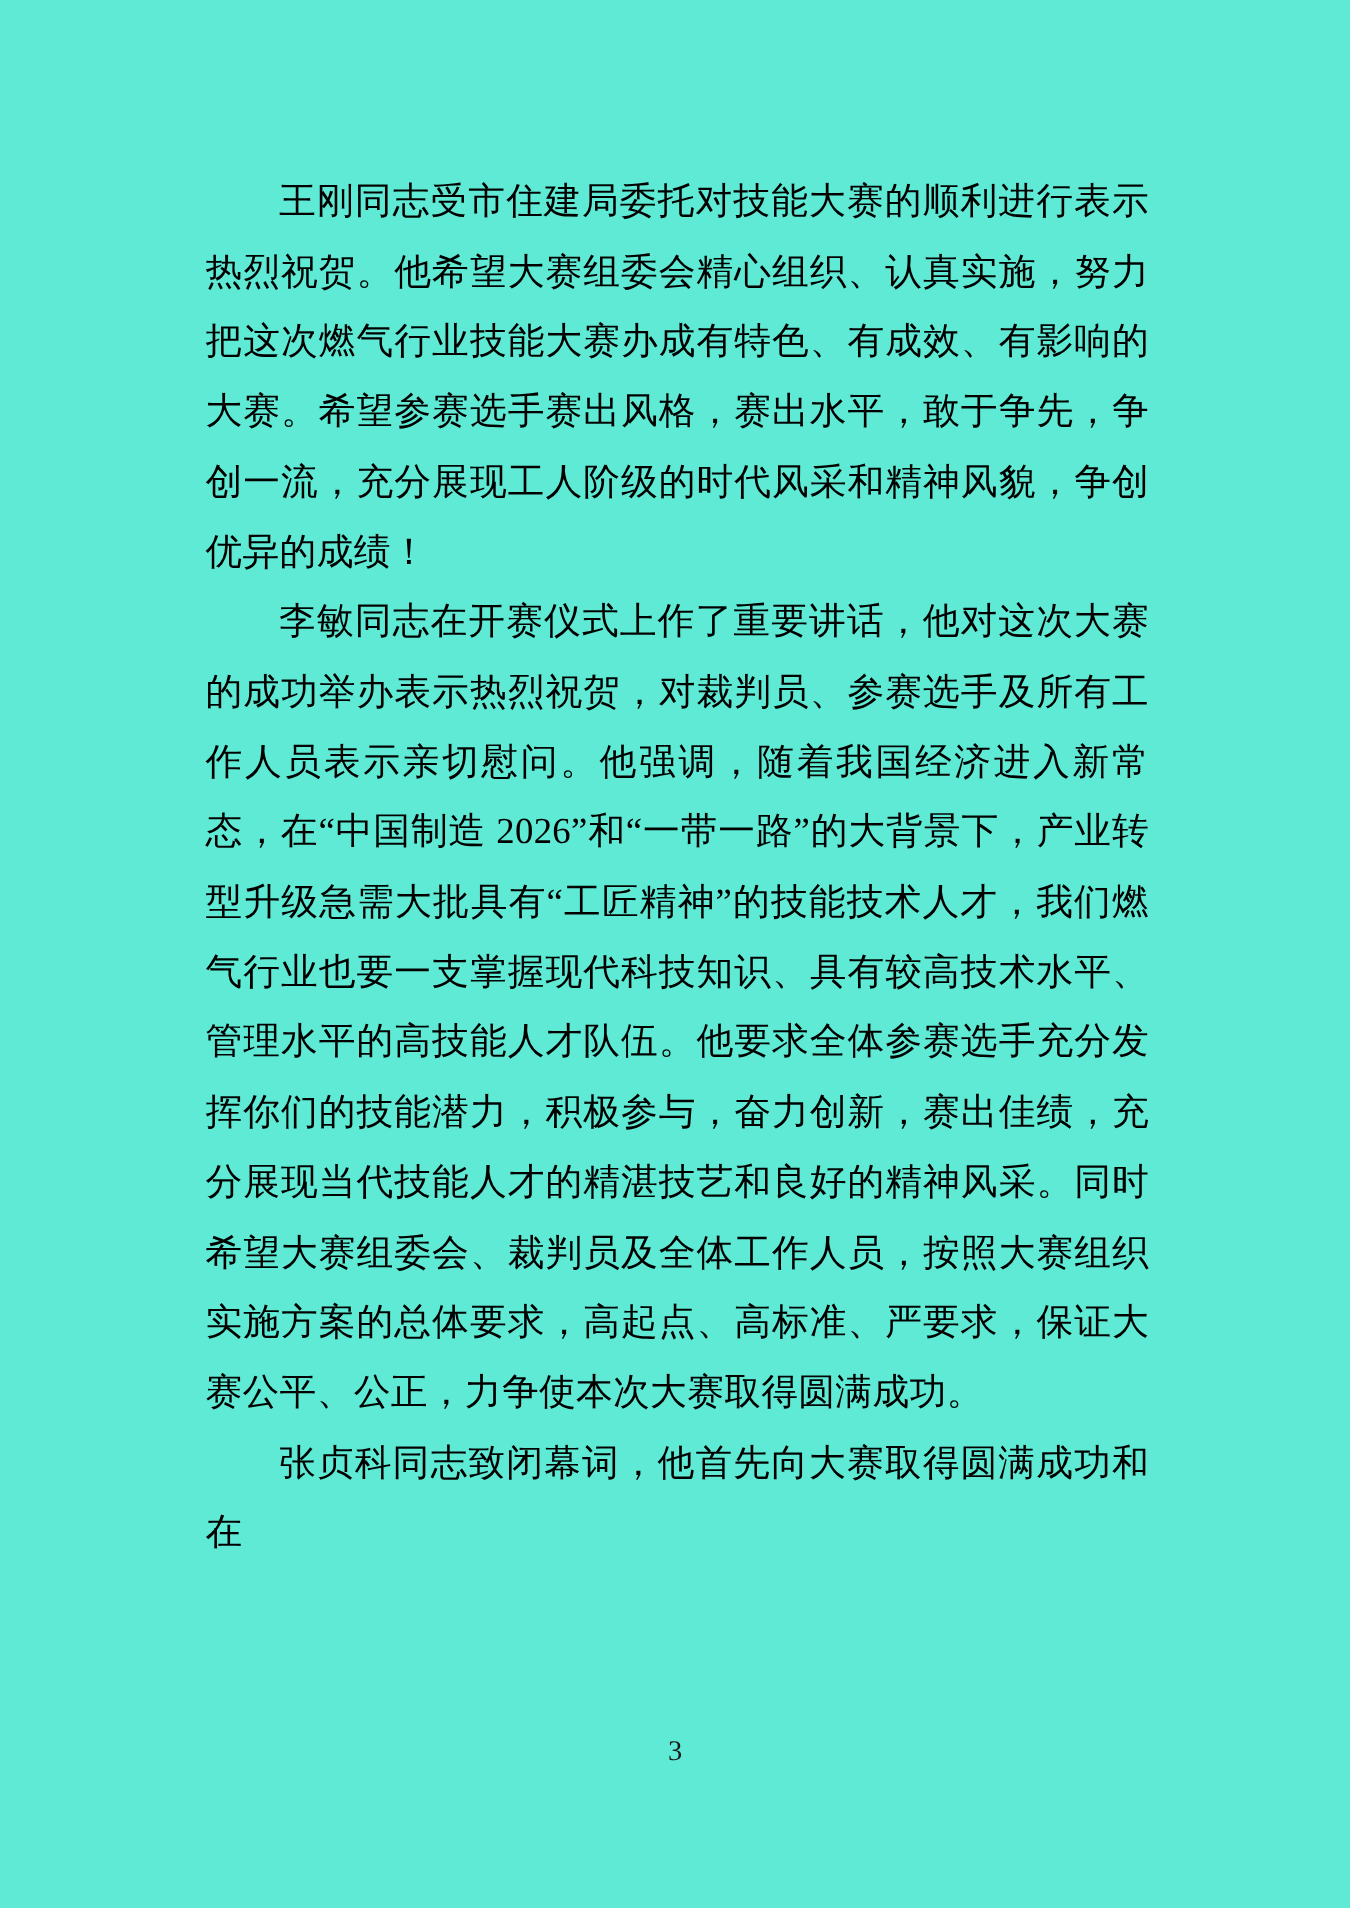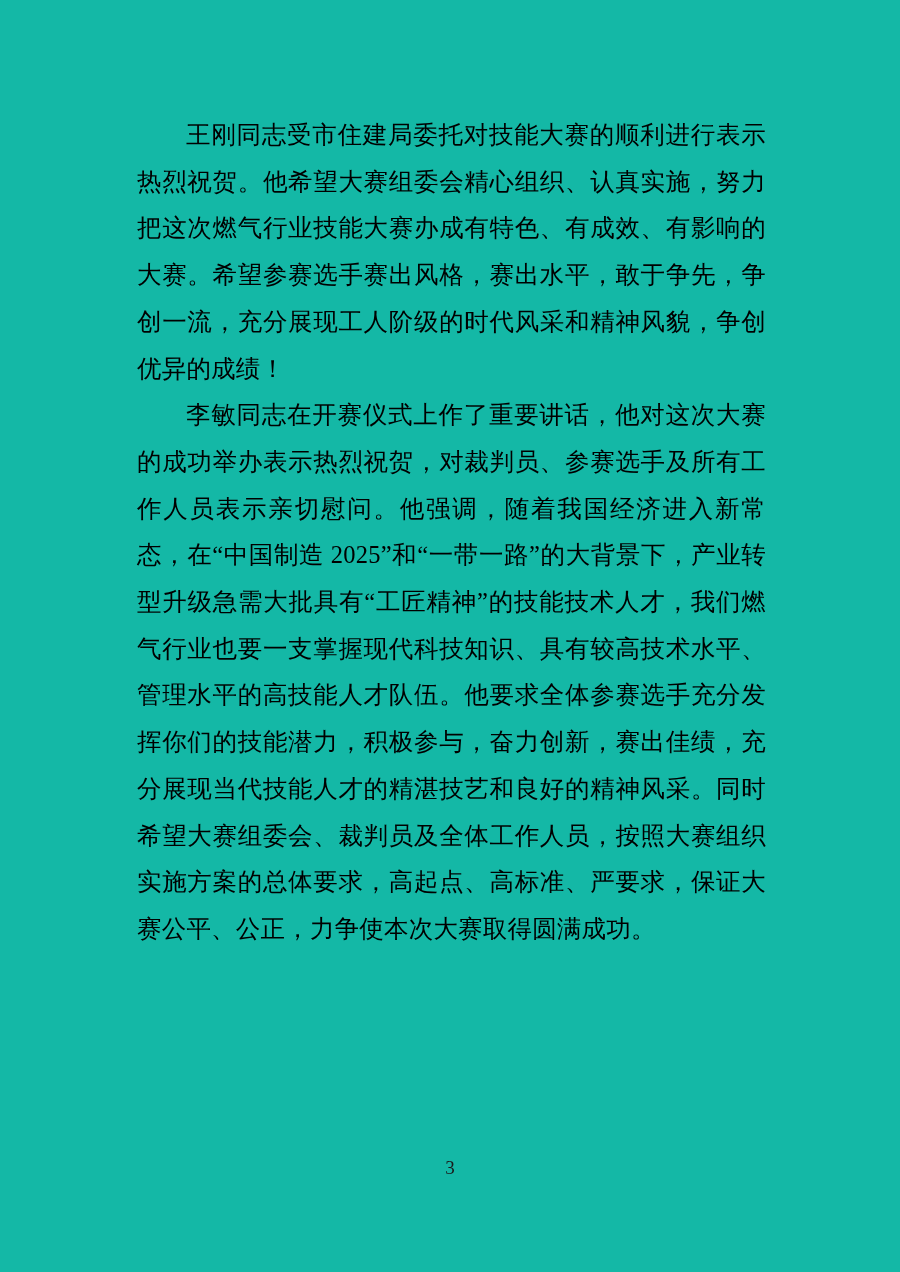--- a/index.html
+++ b/index.html
@@ -4,21 +4,21 @@
   <style>
     html, body {
       margin: 0;
       padding: 0;
       background: #ffffff;
     }
     .page {
       position: relative;
       width: 900px;
       height: 1272px;
-      background: #14b8a6;
+      background: #5eead4;
       overflow: hidden;
       font-family: "Liberation Serif", "DejaVu Serif", serif;
       color: #000000;
     }
     .doc-body {
       position: absolute;
       left: 137px;
       top: 112px;
       width: 629px;
       font-size: 24.5px;
@@ -42,16 +42,17 @@
       line-height: 24px;
       color: #1a1a1a;
     }
   </style>
 </head>
 <body>
 
 <div class="page">
   <div class="doc-body">
     <p>王刚同志受市住建局委托对技能大赛的顺利进行表示热烈祝贺。他希望大赛组委会精心组织、认真实施，努力把这次燃气行业技能大赛办成有特色、有成效、有影响的大赛。希望参赛选手赛出风格，赛出水平，敢于争先，争创一流，充分展现工人阶级的时代风采和精神风貌，争创优异的成绩！</p>
-    <p>李敏同志在开赛仪式上作了重要讲话，他对这次大赛的成功举办表示热烈祝贺，对裁判员、参赛选手及所有工作人员表示亲切慰问。他强调，随着我国经济进入新常态，在“中国制造 2025”和“一带一路”的大背景下，产业转型升级急需大批具有“工匠精神”的技能技术人才，我们燃气行业也要一支掌握现代科技知识、具有较高技术水平、管理水平的高技能人才队伍。他要求全体参赛选手充分发挥你们的技能潜力，积极参与，奋力创新，赛出佳绩，充分展现当代技能人才的精湛技艺和良好的精神风采。同时希望大赛组委会、裁判员及全体工作人员，按照大赛组织实施方案的总体要求，高起点、高标准、严要求，保证大赛公平、公正，力争使本次大赛取得圆满成功。</p>
+    <p>李敏同志在开赛仪式上作了重要讲话，他对这次大赛的成功举办表示热烈祝贺，对裁判员、参赛选手及所有工作人员表示亲切慰问。他强调，随着我国经济进入新常态，在“中国制造 2026”和“一带一路”的大背景下，产业转型升级急需大批具有“工匠精神”的技能技术人才，我们燃气行业也要一支掌握现代科技知识、具有较高技术水平、管理水平的高技能人才队伍。他要求全体参赛选手充分发挥你们的技能潜力，积极参与，奋力创新，赛出佳绩，充分展现当代技能人才的精湛技艺和良好的精神风采。同时希望大赛组委会、裁判员及全体工作人员，按照大赛组织实施方案的总体要求，高起点、高标准、严要求，保证大赛公平、公正，力争使本次大赛取得圆满成功。</p>
+    <p>张贞科同志致闭幕词，他首先向大赛取得圆满成功和在</p>
   </div>
   <div class="page-number">3</div>
 </div>
 
 </body></html>

